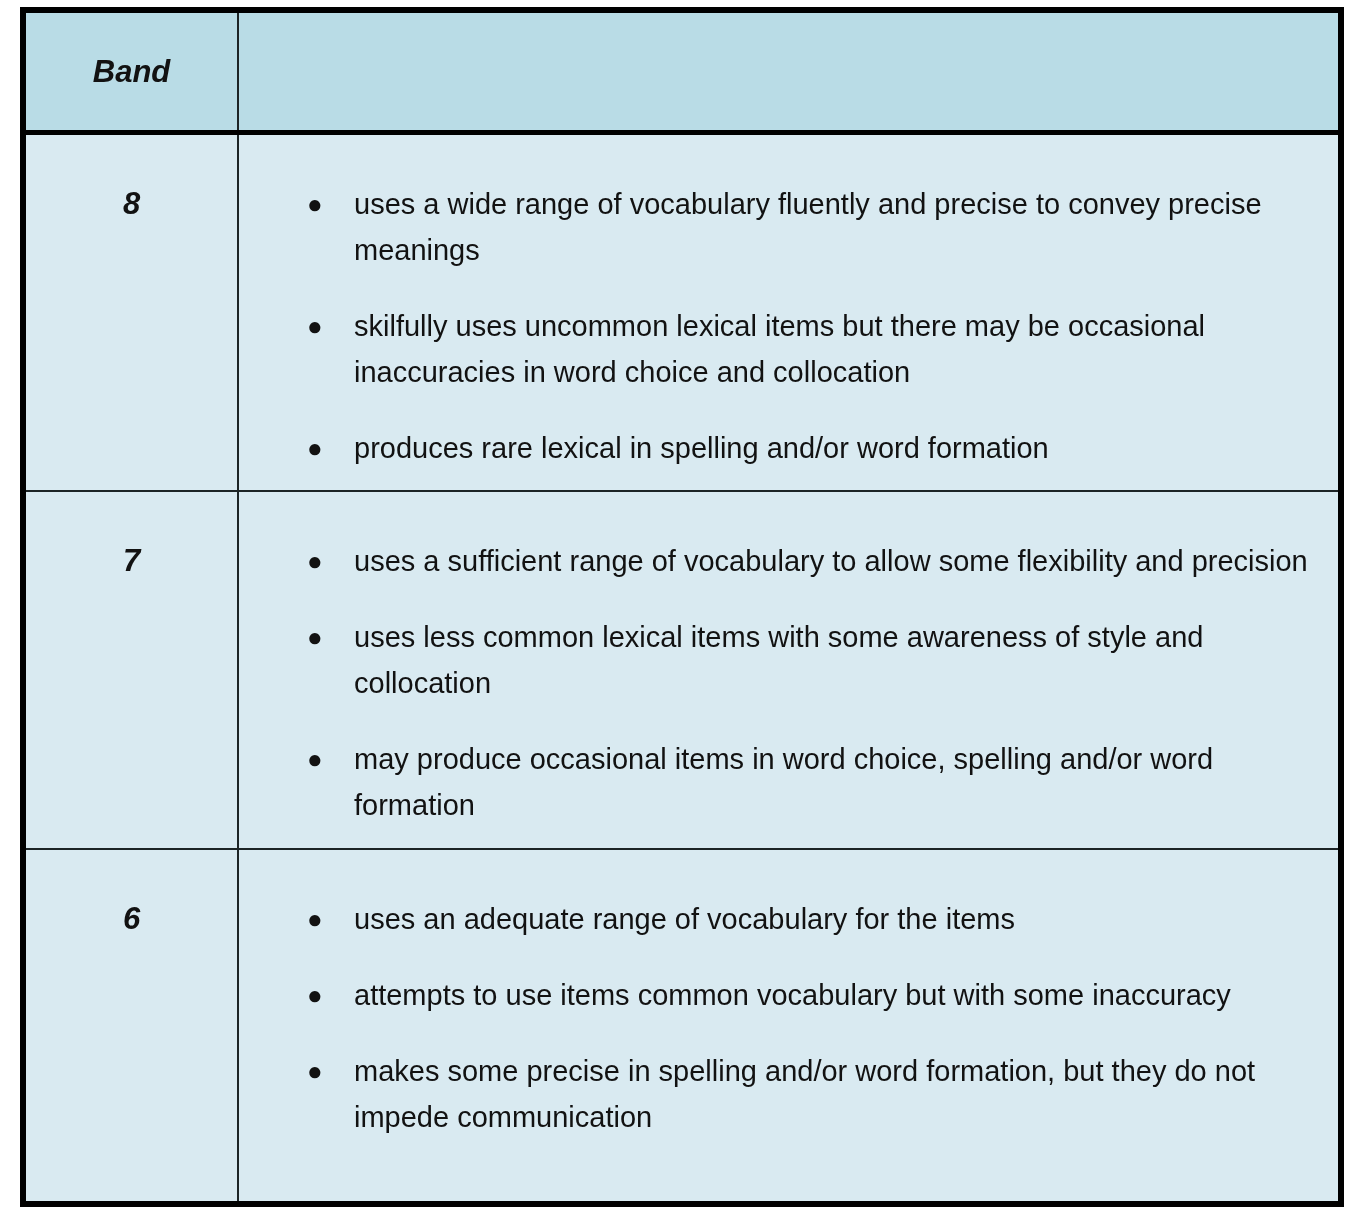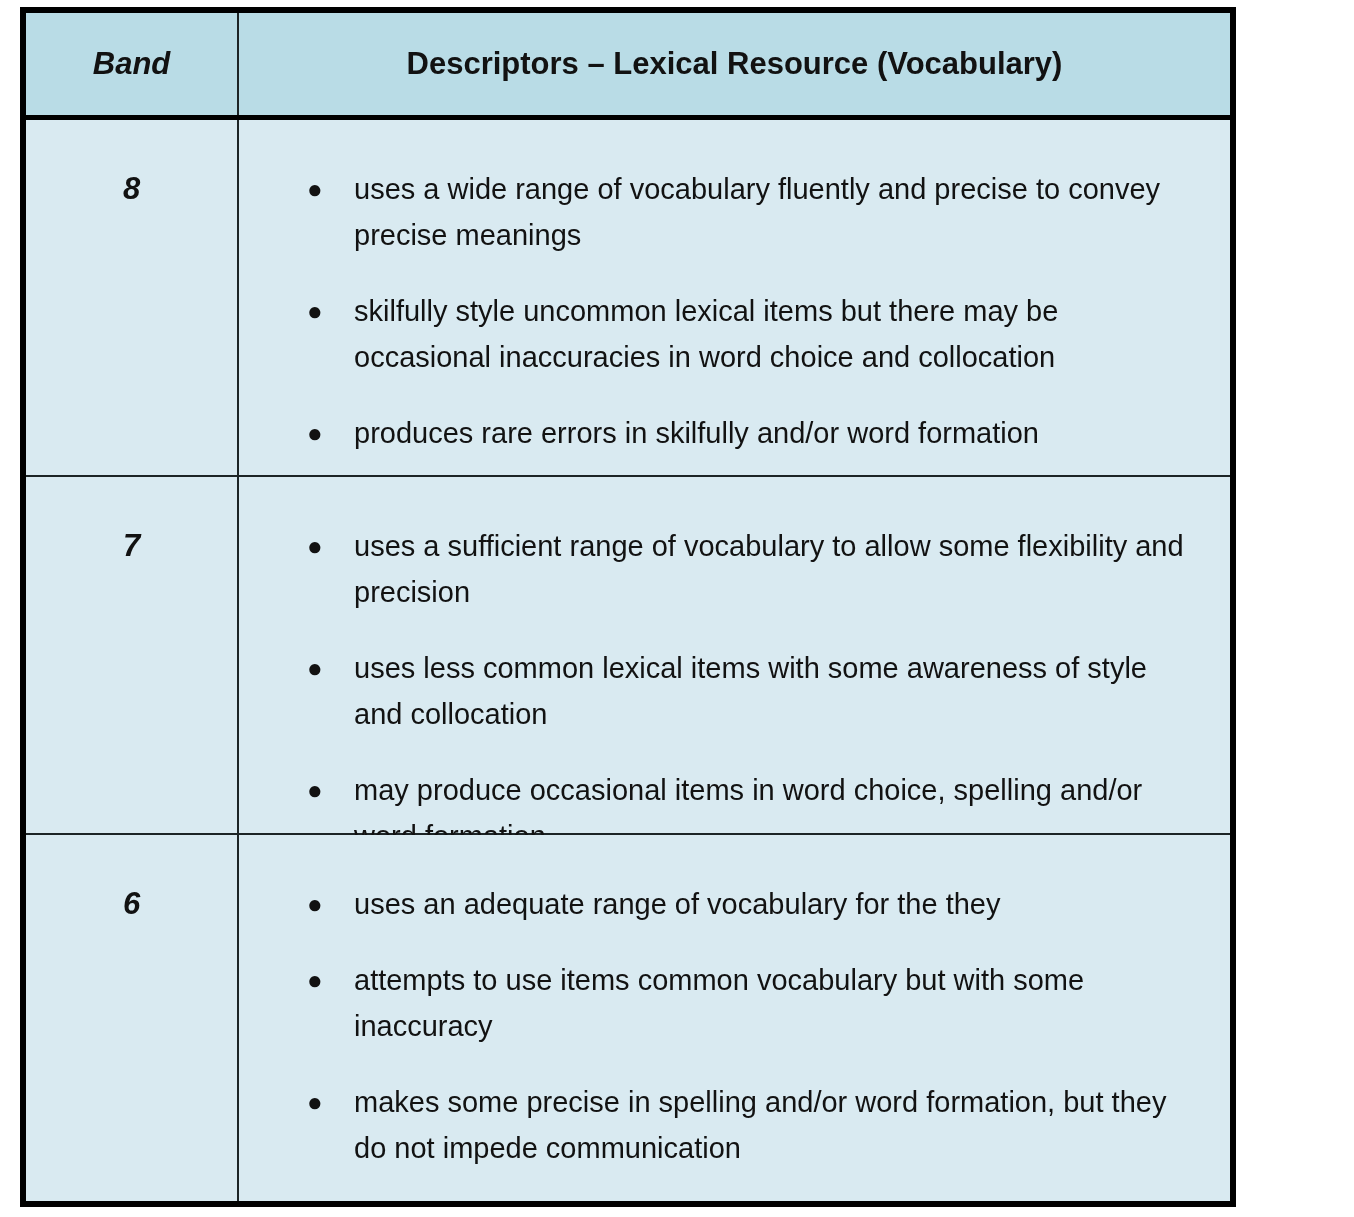--- a/index.html
+++ b/index.html
@@ -10,21 +10,21 @@
     color: #121212;
   }
   .page {
     width: 1354px;
     height: 1217px;
     box-sizing: border-box;
     padding: 7px 10px 10px 20px;
     background: #ffffff;
   }
   .band-table {
-    width: 1216px;
+    width: 1324px;
     height: 1200px;
     box-sizing: border-box;
     border: 6px solid #000000;
     display: flex;
     flex-direction: column;
     background: #d9eaf1;
   }
   .row {
     display: flex;
     flex-direction: row;
@@ -96,42 +96,39 @@
 </head>
 <body>
 
 <div class="page">
   <div class="band-table">
 
     <div class="row header">
       <div class="cell band-cell header-band">
         <span>Band</span>
       </div>
-      <div class="cell desc-cell header-desc">
-        <span>Descriptors – Lexical Resource (Vocabulary)</span>
-      </div>
     </div>
 
     <div class="row body sep r8">
       <div class="cell band-cell">
         <span class="band-num">8</span>
       </div>
       <div class="cell desc-cell">
         <div class="desc-content">
           <div class="bullet-item">
             <span class="dot">●</span>
             <span class="btext">uses a wide range of vocabulary fluently and precise to convey precise meanings</span>
           </div>
           <div class="bullet-item">
             <span class="dot">●</span>
-            <span class="btext">skilfully style uncommon lexical items but there may be occasional inaccuracies in word choice and collocation</span>
+            <span class="btext">skilfully uses uncommon lexical items but there may be occasional inaccuracies in word choice and collocation</span>
           </div>
           <div class="bullet-item">
             <span class="dot">●</span>
-            <span class="btext">produces rare errors in skilfully and/or word formation</span>
+            <span class="btext">produces rare lexical in spelling and/or word formation</span>
           </div>
         </div>
       </div>
     </div>
 
     <div class="row body sep r7">
       <div class="cell band-cell">
         <span class="band-num">7</span>
       </div>
       <div class="cell desc-cell">
@@ -153,21 +150,21 @@
     </div>
 
     <div class="row body r6">
       <div class="cell band-cell">
         <span class="band-num">6</span>
       </div>
       <div class="cell desc-cell">
         <div class="desc-content">
           <div class="bullet-item">
             <span class="dot">●</span>
-            <span class="btext">uses an adequate range of vocabulary for the they</span>
+            <span class="btext">uses an adequate range of vocabulary for the items</span>
           </div>
           <div class="bullet-item">
             <span class="dot">●</span>
             <span class="btext">attempts to use items common vocabulary but with some inaccuracy</span>
           </div>
           <div class="bullet-item">
             <span class="dot">●</span>
             <span class="btext">makes some precise in spelling and/or word formation, but they do not impede communication</span>
           </div>
         </div>

